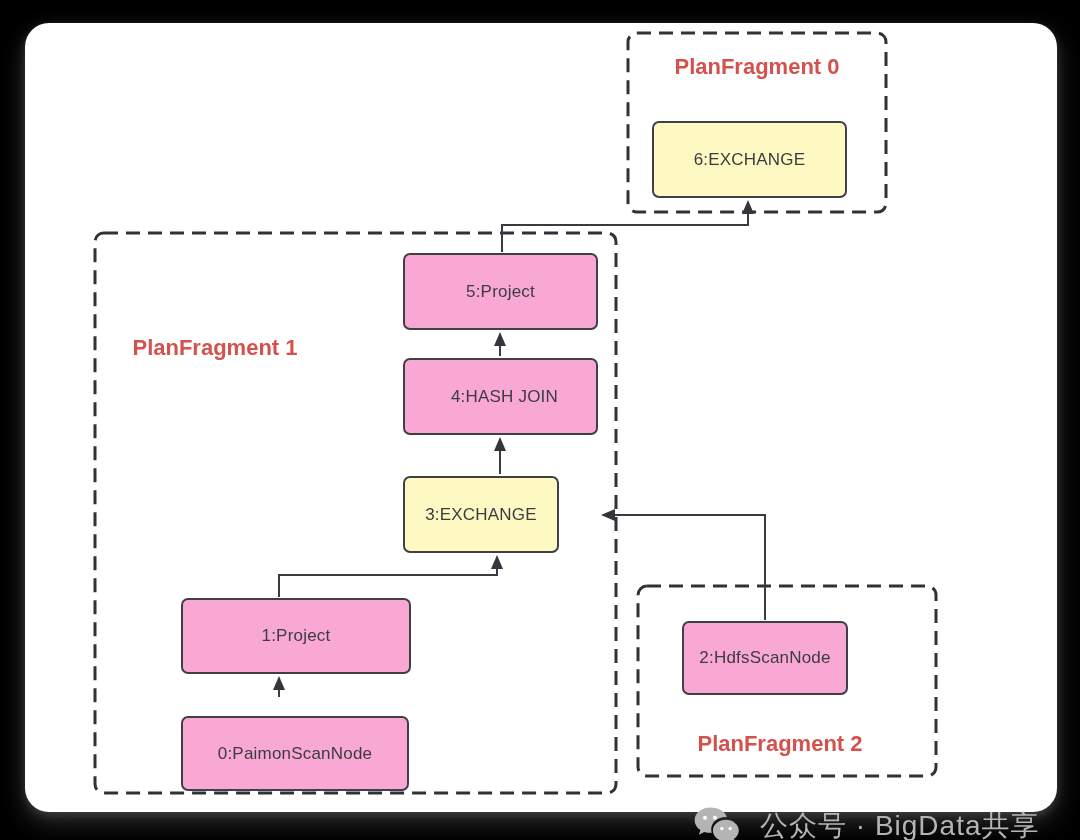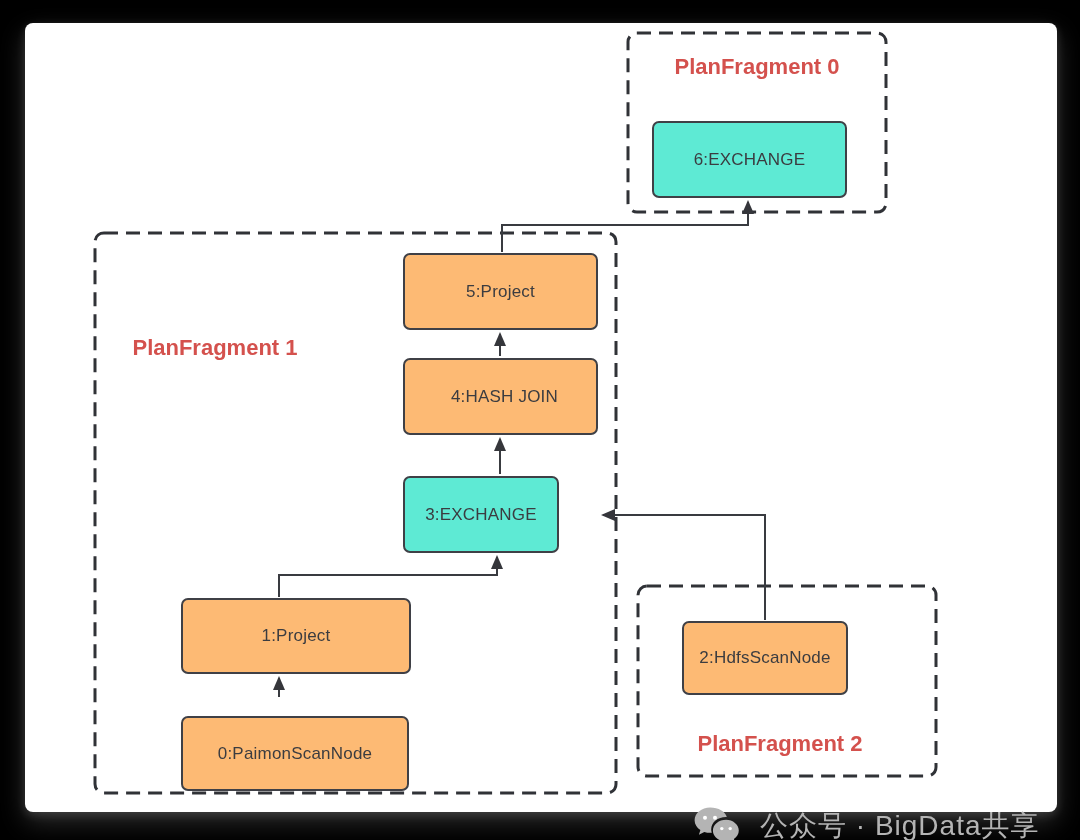--- a/index.html
+++ b/index.html
@@ -17,43 +17,43 @@
     height: 840px;
     background: #000000;
   }
   .canvas {
     position: absolute;
     left: 25px;
     top: 23px;
     width: 1032px;
     height: 789px;
     background: #ffffff;
-    border-radius: 8px;
+    border-radius: 24px;
     box-shadow: 0 10px 26px rgba(130,130,130,0.35), 0 3px 10px rgba(160,160,160,0.25);
   }
   .overlay {
     position: absolute;
     inset: 0;
     width: 1032px;
     height: 789px;
   }
   .node {
     position: absolute;
     box-sizing: border-box;
-    background: #fdba74;
+    background: #f9a8d4;
     border: 2px solid #3f4046;
     border-radius: 7px;
     display: flex;
     align-items: center;
     justify-content: center;
     font-size: 17px;
     color: #3b3c40;
     letter-spacing: 0.2px;
   }
-  .node.exchange { background: #5eead4; }
+  .node.exchange { background: #fef9c3; }
   .n6 { left: 627px; top:  98px; width: 195px; height: 77px; }
   .n5 { left: 378px; top: 230px; width: 195px; height: 77px; }
   .n4 { left: 378px; top: 335px; width: 195px; height: 77px; padding-left: 8px; }
   .n3 { left: 378px; top: 453px; width: 156px; height: 77px; }
   .n1 { left: 156px; top: 575px; width: 230px; height: 76px; }
   .n0 { left: 156px; top: 693px; width: 228px; height: 75px; }
   .n2 { left: 657px; top: 598px; width: 166px; height: 74px; }
   .frag-label {
     position: absolute;
     font-size: 22px;

